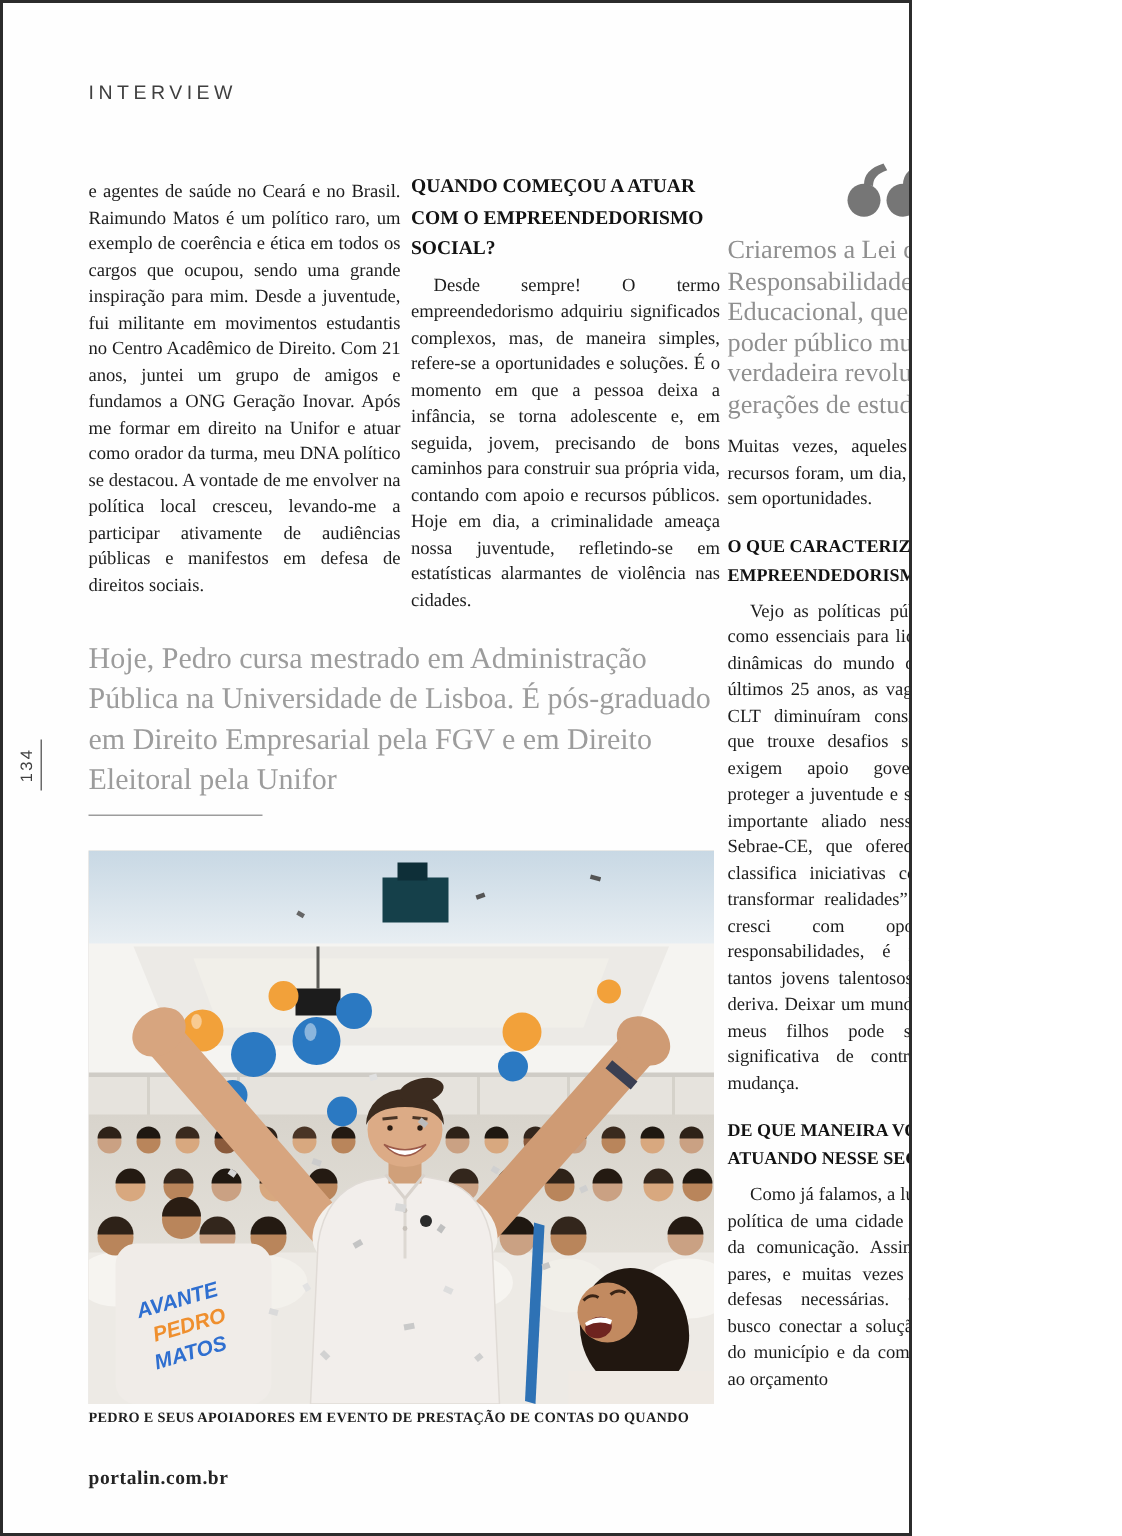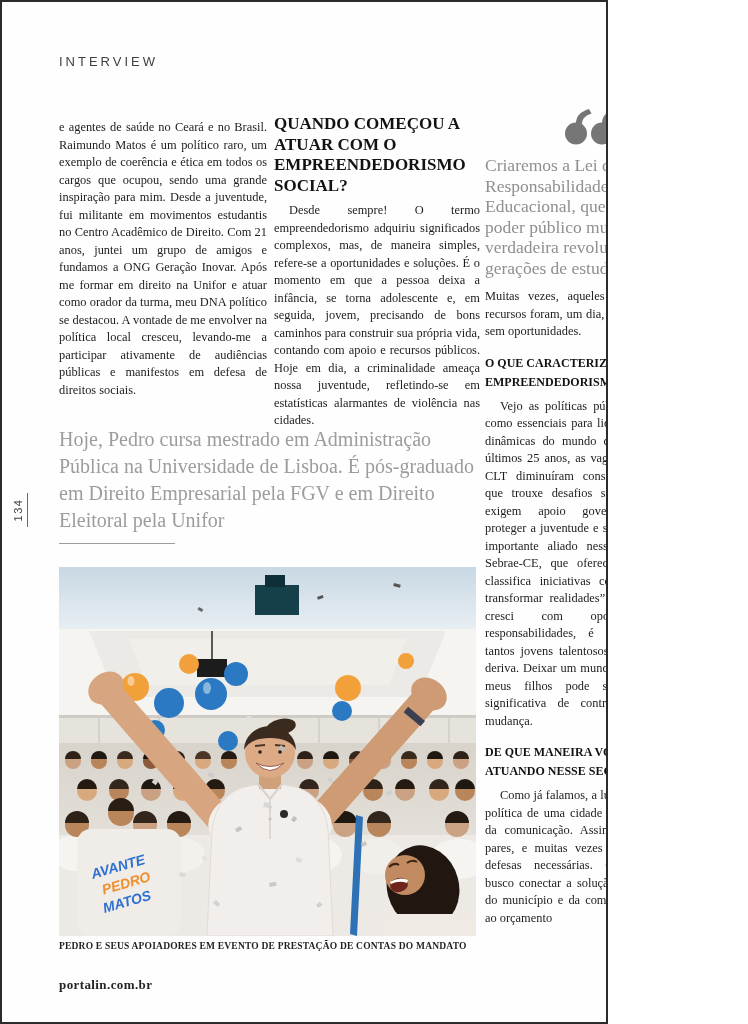--- a/index.html
+++ b/index.html
@@ -13,21 +13,21 @@
     font-size:13px;letter-spacing:3px;color:#3f3f3f;}
   .pagenum{left:1px;top:500px;width:34px;text-align:center;
     transform:rotate(-90deg);font-family:"Liberation Sans",sans-serif;
     font-size:11px;letter-spacing:1.5px;color:#3f3f3f;
     border-bottom:1px solid #6a6a6a;padding-bottom:3px;}
   .body-text{font-size:12.4px;line-height:17.5px;text-align:justify;color:#1c1c1c;}
   .indent{text-indent:15px;}
   .col1{left:57px;top:117px;width:208px;}
   .col2{left:272px;top:112px;width:206px;}
   .col3{left:483px;top:106px;width:209px;}
-  .qhead{font-size:17px;line-height:20.5px;font-weight:700;color:#121212;margin:0 0 6px 0;}
+  .qhead{font-size:13px;line-height:20.5px;font-weight:700;color:#121212;margin:0 0 6px 0;}
   .col3 .qhead{font-size:12px;line-height:19px;}
   .quote-icon-wrap{text-align:center;margin-bottom:6px;}
   .rquote{font-size:17.5px;line-height:20.5px;color:#8f8f8f;text-align:left;}
   .bridge{margin-top:10px;}
   .qblock{margin-top:13px;}
   .midquote{left:57px;top:424px;width:421px;font-size:20px;line-height:27px;color:#9c9c9c;}
   .midquote-rule{width:116px;height:1px;background:#9c9c9c;margin-top:9px;}
   .photo{left:57px;top:565px;width:417px;height:369px;background:#dcd8d2;overflow:hidden;}
   .caption{left:57px;top:939px;width:420px;font-weight:700;font-size:9.5px;
     letter-spacing:0.2px;color:#1f1f1f;}
@@ -283,17 +283,17 @@
         <rect x="302" y="276" width="5" height="4" fill="#c6c6c6" transform="rotate(-20 302 276)"></rect>
         <rect x="95" y="212" width="5" height="4" fill="#d5d5d5" transform="rotate(35 95 212)"></rect>
         <rect x="327" y="225" width="5" height="4" fill="#cfcfcf" transform="rotate(-25 327 225)"></rect>
         <rect x="146" y="288" width="5" height="4" fill="#e2e2e2" transform="rotate(60 146 288)"></rect>
         <rect x="232" y="253" width="5" height="4" fill="#bfbfbf" transform="rotate(-55 232 253)"></rect>
         <rect x="270" y="210" width="5" height="4" fill="#d0d0d0" transform="rotate(30 270 210)"></rect>
       </g>
     </svg>
   </div>
 
-  <div class="abs caption">PEDRO E SEUS APOIADORES EM EVENTO DE PRESTAÇÃO DE CONTAS DO MANDATO</div>
+  <div class="abs caption">PEDRO E SEUS APOIADORES EM EVENTO DE PRESTAÇÃO DE CONTAS DO QUANDO</div>
 
   <div class="abs footer">portalin.com.br</div>
 
 </div>
 
 </body></html>

